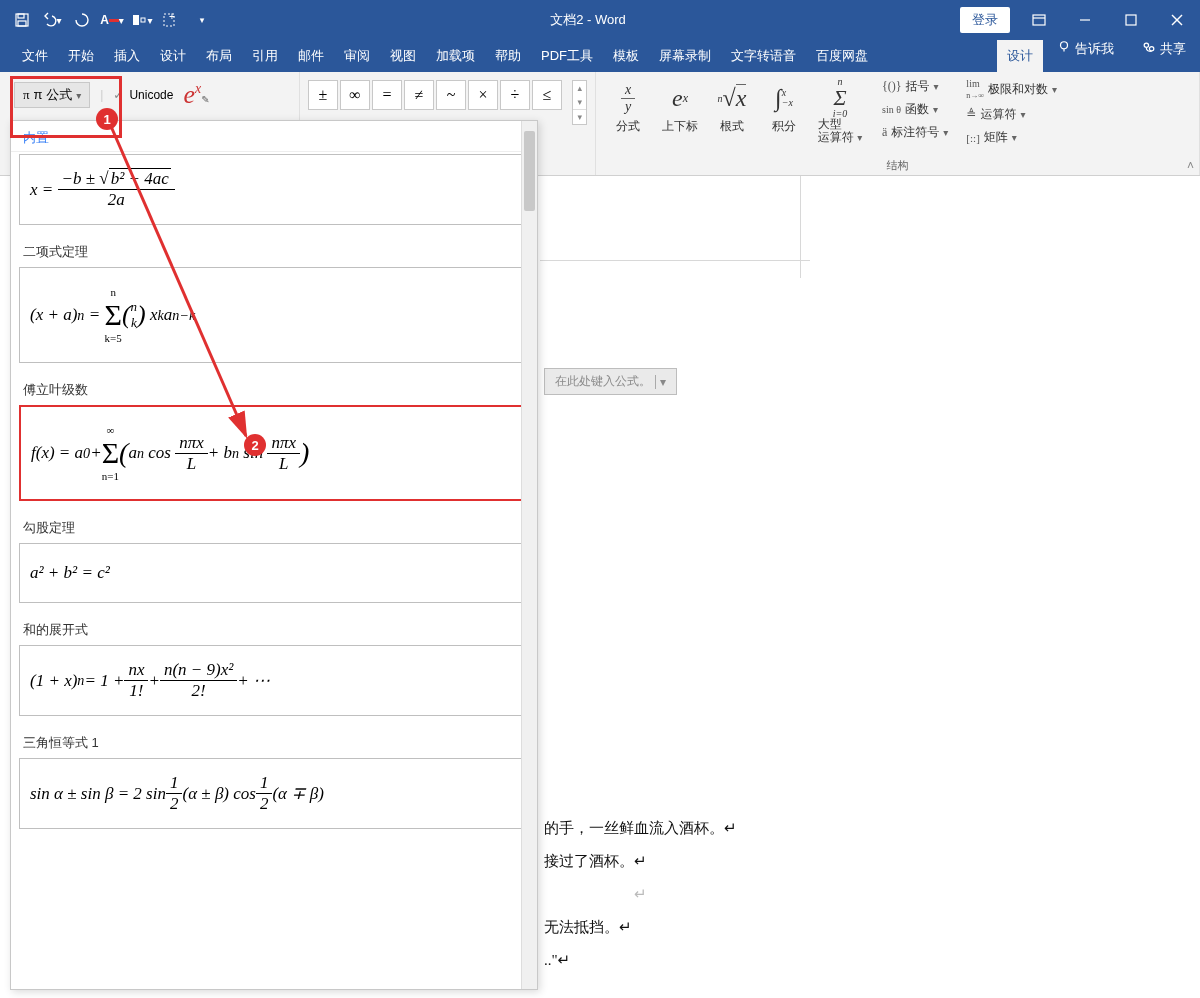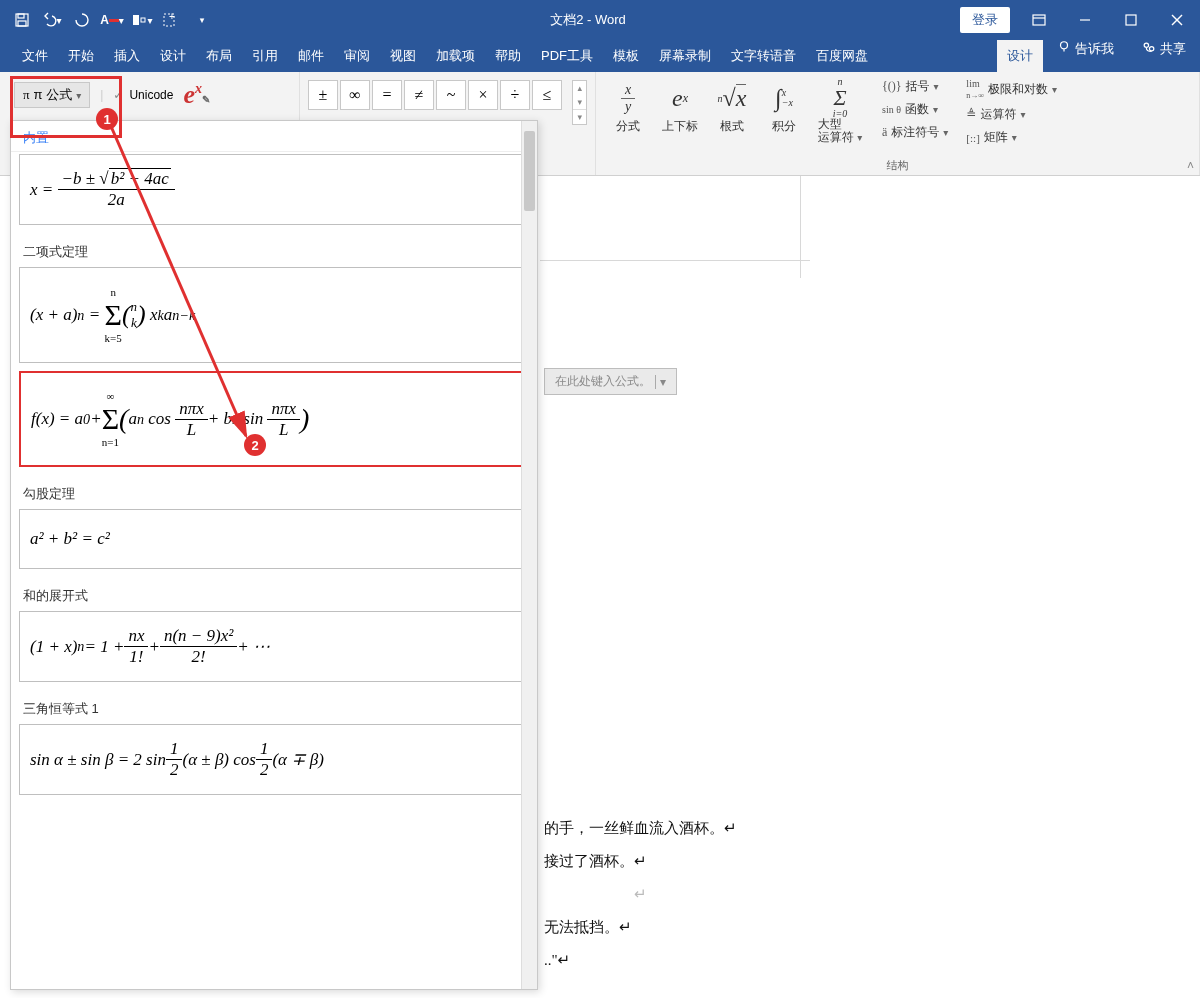--- a/index.html
+++ b/index.html
@@ -128,21 +128,21 @@
   .badge { position:absolute; width:22px; height:22px; border-radius:50%; background:#e03030; color:#fff; font-size:13px; display:flex; align-items:center; justify-content:center; z-index:31; font-weight:bold;}
   .arrow-svg { position:absolute; z-index:29; }
   .frac { display:inline-flex; flex-direction:column; align-items:center; vertical-align:middle; font-style:italic;}
   .frac .num { border-bottom:1px solid #000; padding:0 4px;}
   .frac .den { padding:0 4px;}
   .bigop { font-size:30px; display:inline-block; vertical-align:middle; font-style:normal;}
   .supsub { display:inline-flex; flex-direction:column; font-size:10px; line-height:1; vertical-align:middle;}
   .sqrt { border-top:1px solid #000; padding:0 2px;}
   .tools-area { display:flex; align-items:center; gap:10px; padding:4px 6px;}
   .conv-row { display:flex; align-items:center; gap:6px;}
-  .ink-icon { font-family: "Segoe Script", cursive; font-size:26px; color:#c33; font-style:italic;font-weight:bold; }
+  .ink-icon { font-family: "Segoe Script", cursive; font-size:26px; color:#c33; font-style:italic; }
 </style>
 </head>
 <body>
 
 <div class="titlebar">
   <div class="qat">
     <div class="qbtn">
         <svg viewBox="0 0 16 16" fill="none" stroke="currentColor" stroke-width="1.2">
           <rect x="2" y="2" width="12" height="12"></rect>
           <rect x="4" y="2" width="6" height="4"></rect>
@@ -386,20 +386,21 @@
           <span class="bigop">Σ</span>
           <span>k=5</span>
         </span>
       <span style="font-size:26px">(</span><span class="frac" style="font-size:13px">
           <span>n</span>
           <span>k</span>
         </span><span style="font-size:26px">)</span>
       &nbsp;x<sup>k</sup>a<sup>n−k</sup>
     </div>
 
+    <div class="eq-cat">傅立叶级数</div>
     <div class="eq-item tall selected" title="f(x) = a₀ + Σₙ₌₁∞ ( aₙ cos (nπx / L) + bₙ sin (nπx / L) )">
       f(x) = a<sub>0</sub> +
       <span style="display:inline-flex;flex-direction:column;align-items:center;font-size:11px;font-style:normal">
           <span>∞</span>
           <span class="bigop">Σ</span>
           <span>n=1</span>
         </span>
       <span style="font-size:28px">(</span>a<sub>n</sub>&nbsp;cos&nbsp;<span class="frac">
           <span class="num">nπx</span>
           <span class="den">L</span>

